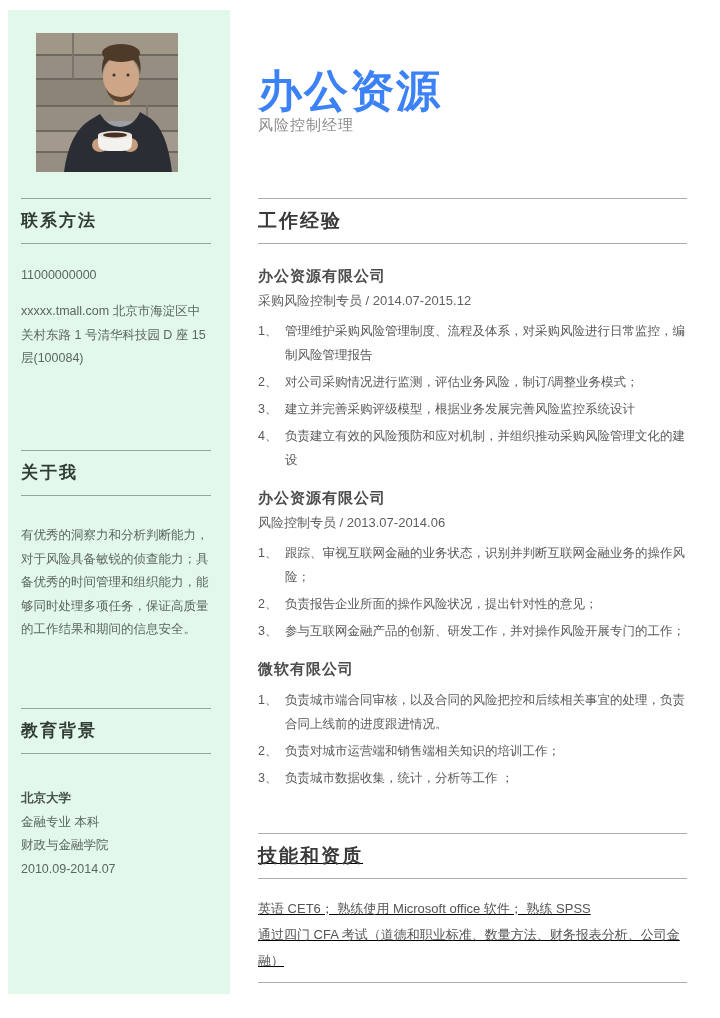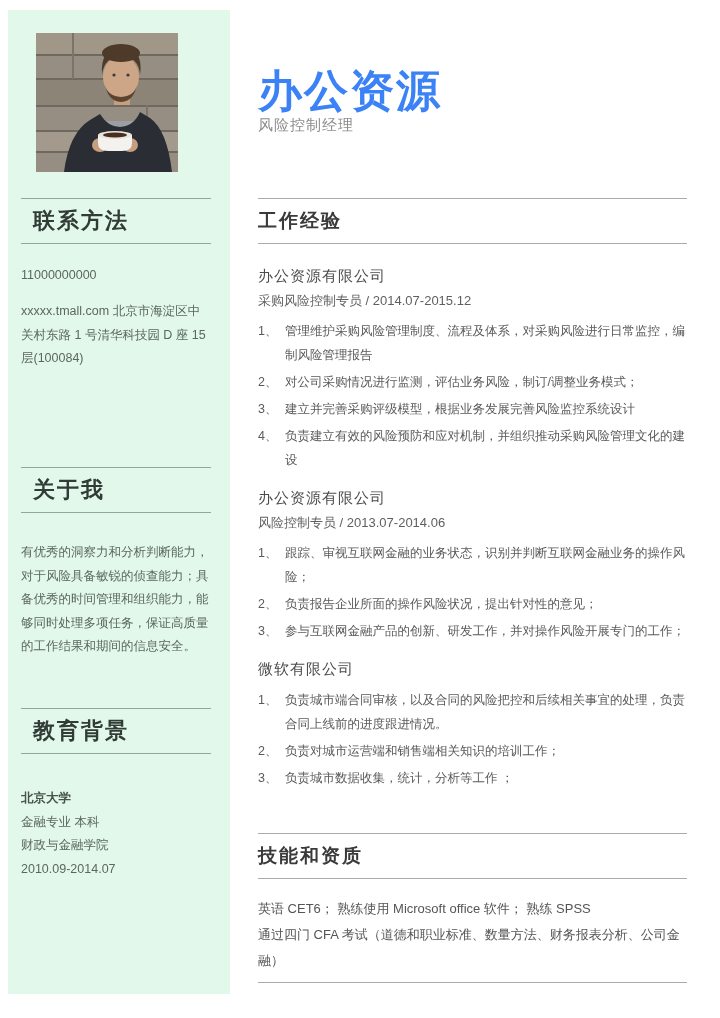--- a/index.html
+++ b/index.html
@@ -6,42 +6,42 @@
   body{
     width:720px;height:1018px;position:relative;background:#ffffff;
     font-family:"Liberation Sans","DejaVu Sans",sans-serif;
     -webkit-font-smoothing:antialiased;overflow:hidden;
   }
   
   .sidebar{position:absolute;left:8px;top:10px;width:222px;height:984px;background:#e1f8ea;}
   .photo{position:absolute;left:28px;top:23px;width:142px;height:139px;display:block;}
   .side-section{position:absolute;left:13px;width:190px;}
   .side-rule{border-top:1px solid #93a89b;height:0;}
-  .side-title{font-size:22px;font-weight:bold;color:#323c36;letter-spacing:2px;margin:12px 12px;line-height:20px;}
+  .side-title{font-size:17px;font-weight:bold;color:#323c36;letter-spacing:2px;margin:12px 0;line-height:20px;}
   .side-body{font-size:12.5px;line-height:23.5px;color:#5c675f;}
   .sec-contact{top:188px;}
-  .sec-about{top:457px;}
+  .sec-about{top:440px;}
   .sec-edu{top:698px;}
   .phone{margin-top:20px;}
   .address{margin-top:5px;}
   .about-text{margin-top:28px;}
   .edu-block{margin-top:33px;line-height:23.5px;font-size:12.5px;color:#5c675f;}
   .edu-school{font-weight:bold;color:#48534c;}
   
   .main{position:absolute;left:258px;top:0;width:429px;}
   .name{position:absolute;top:34px;left:0;font-size:44px;line-height:56px;color:#3b82f6;letter-spacing:2px;white-space:nowrap;}
   .subtitle{position:absolute;top:116px;left:0;font-size:15px;color:#8c8c8c;letter-spacing:1px;}
   .main-rule{border-top:1px solid #ababab;height:0;}
   .main-title{font-size:19px;font-weight:bold;color:#3a3a3a;letter-spacing:2px;margin:12px 0;line-height:20px;}
   .sec-exp{position:absolute;top:198px;left:0;width:429px;}
-  .sec-skills{position:absolute;top:833px;left:0;width:429px;}
+  .sec-skills{position:absolute;top:833px;left:0;width:429px;text-decoration:underline;}
   .bottom-rule{position:absolute;top:982px;left:0;width:429px;}
   .job{margin-top:22px;}
   .job + .job{margin-top:16px;}
-  .company{font-size:15px;color:#4c4c4c;line-height:20px;letter-spacing:1px;}
+  .company{font-size:15px;color:#4c4c4c;line-height:20px;letter-spacing:1px;font-weight:bold;}
   .role-line{font-size:13px;color:#5f5f5f;margin-top:6px;line-height:18px;}
   .bullets{margin-top:9px;}
   .bullet{display:flex;margin-bottom:3px;}
   .bullet .num{flex:none;width:27px;font-size:12.5px;color:#5a5a5a;line-height:24px;}
   .bullet .txt{flex:1;font-size:12.5px;color:#5a5a5a;line-height:24px;}
   .skills-text{margin-top:17px;font-size:13px;color:#555555;line-height:26px;}
 </style>
 </head>
 <body>
 

